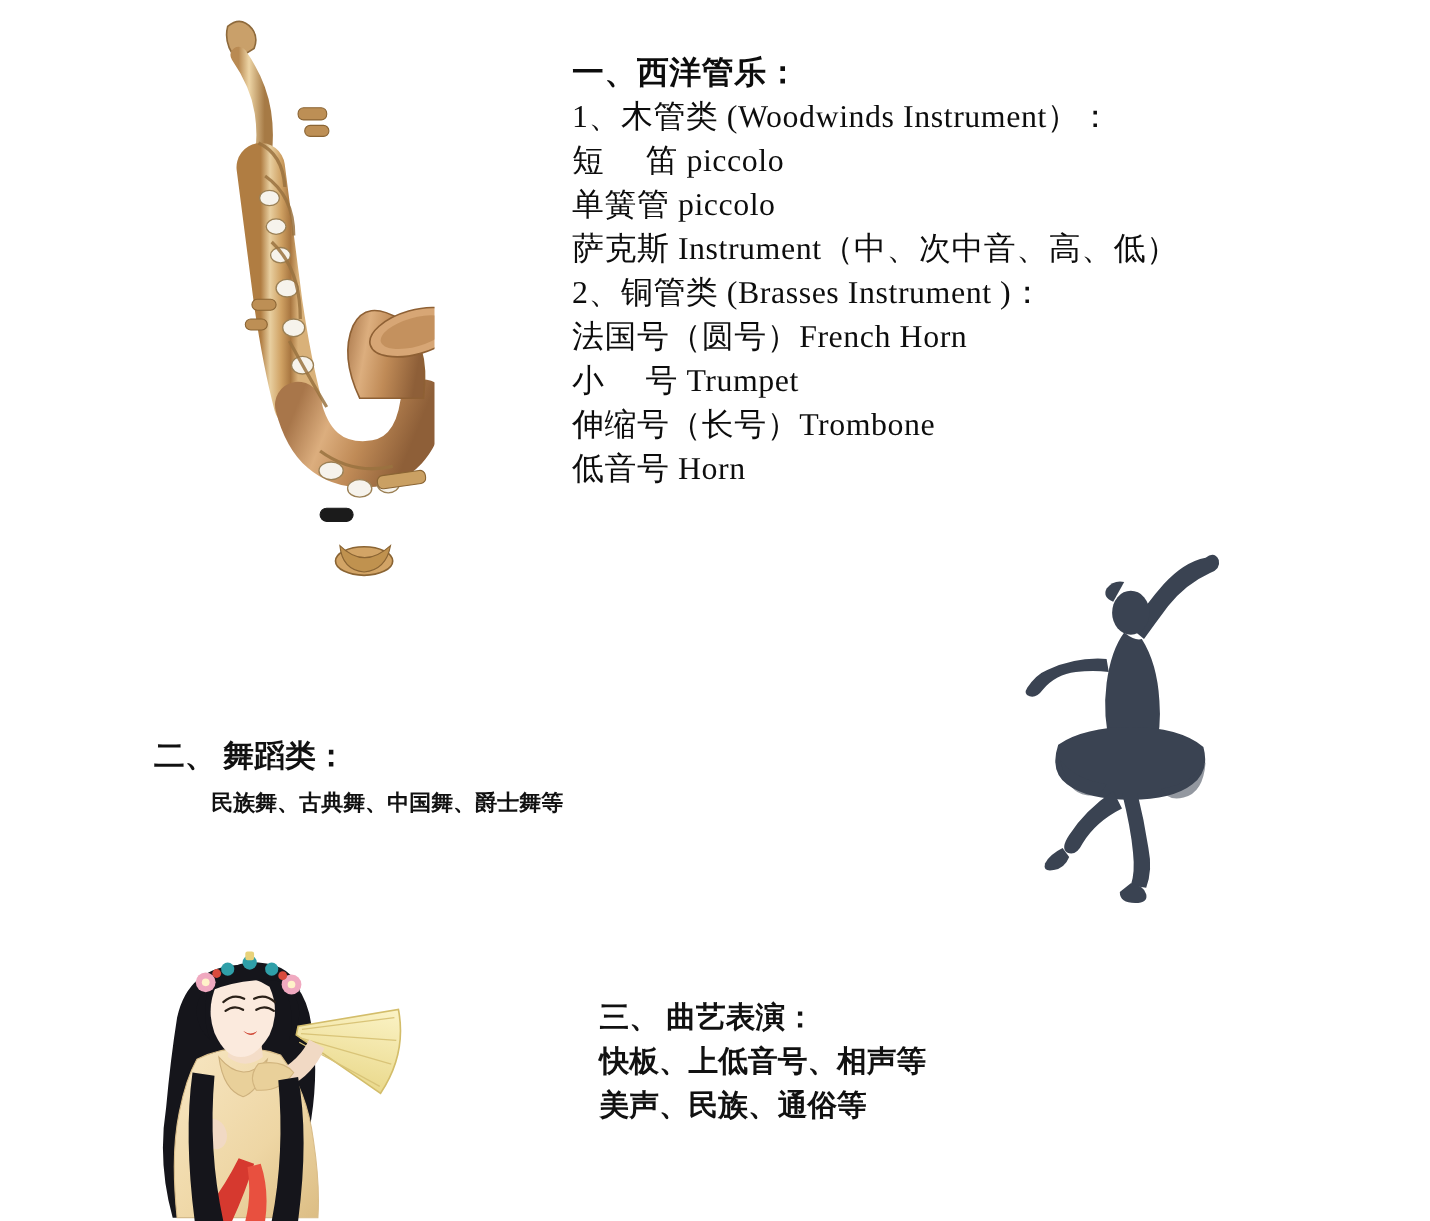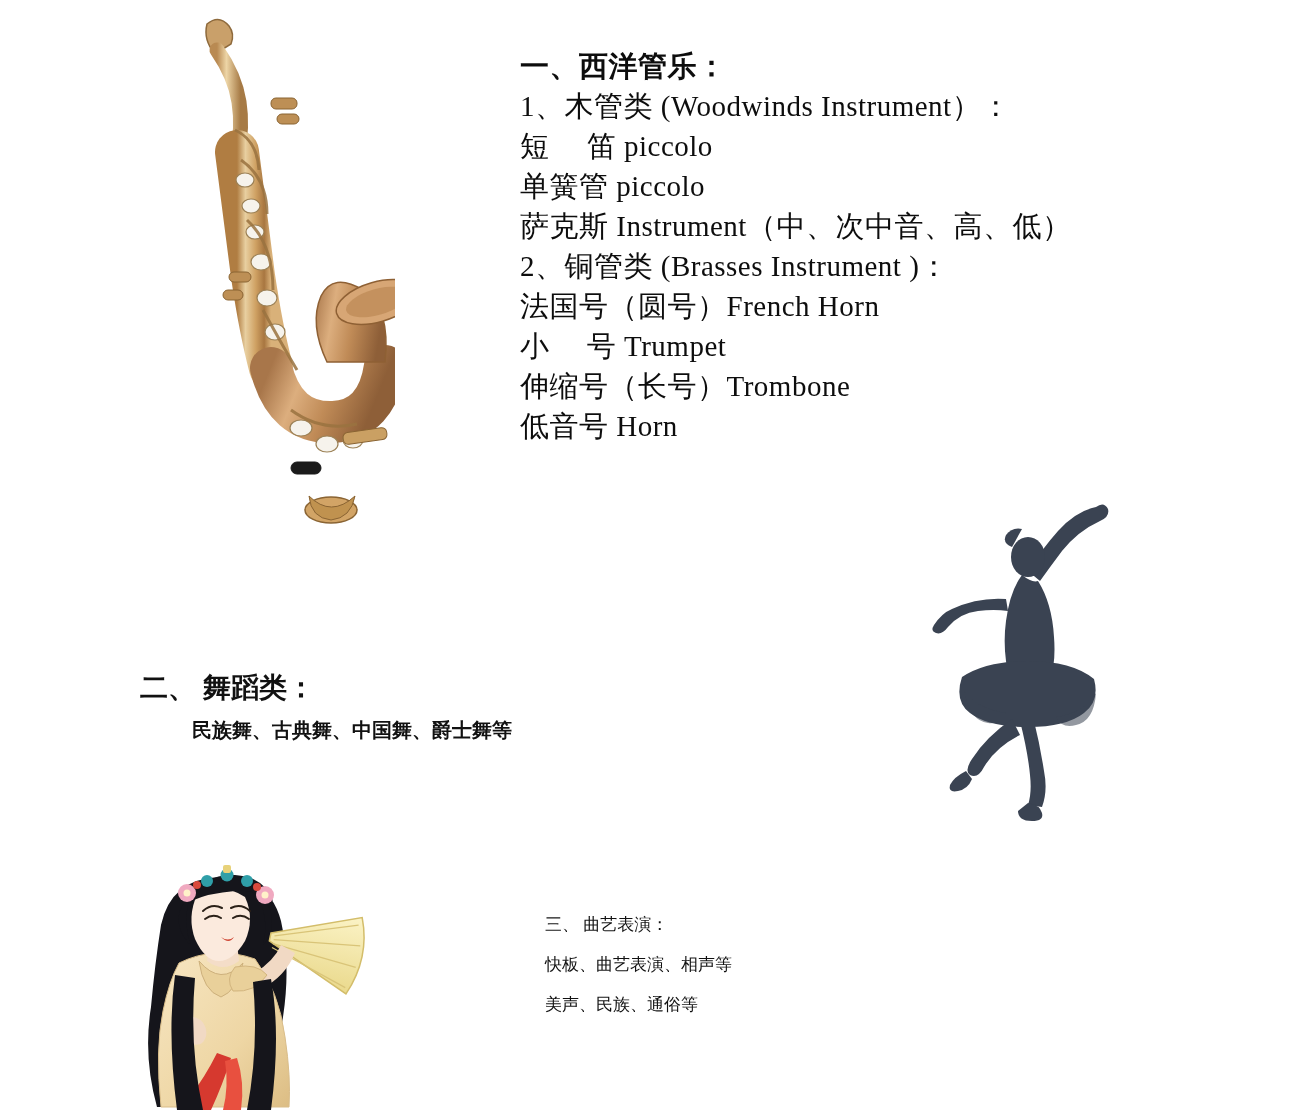--- a/index.html
+++ b/index.html
@@ -81,22 +81,22 @@
   
   .section-quyi {
     position: absolute;
     left: 545px;
     top: 905px;
     width: 700px;
   }
   .section-quyi .heading,
   .section-quyi .sub {
     font-family: "Liberation Serif", serif;
-    font-weight: normal;
-    font-size: 17px;
+    font-weight: bold;
+    font-size: 27px;
     line-height: 40px;
     white-space: pre;
   }
 
   
   .opera-wrap {
     position: absolute;
     left: 75px;
     top: 855px;
     width: 300px;
@@ -291,15 +291,15 @@
     <path d="M142 198 q-12 24 -26 42 q-10 14 -14 15 l34 0 q12 -26 20 -52z" fill="#d6392f"></path>
     <path d="M150 206 q4 26 -2 49 l18 0 q4 -28 -4 -52z" fill="#e8503f"></path>
 
     <path d="M100 120 q-8 58 2 135 l26 0 q-14 -64 -8 -132z" fill="#15151b"></path>
     <path d="M196 124 q10 54 0 131 l-24 0 q12 -62 6 -128z" fill="#15151b"></path>
   </svg>
 </div>
 
 <div class="section-quyi">
   <div class="heading">三、 曲艺表演：</div>
-  <div class="sub">快板、曲艺表演、相声等</div>
+  <div class="sub">快板、上低音号、相声等</div>
   <div class="sub">美声、民族、通俗等</div>
 </div>
 
 </body></html>

